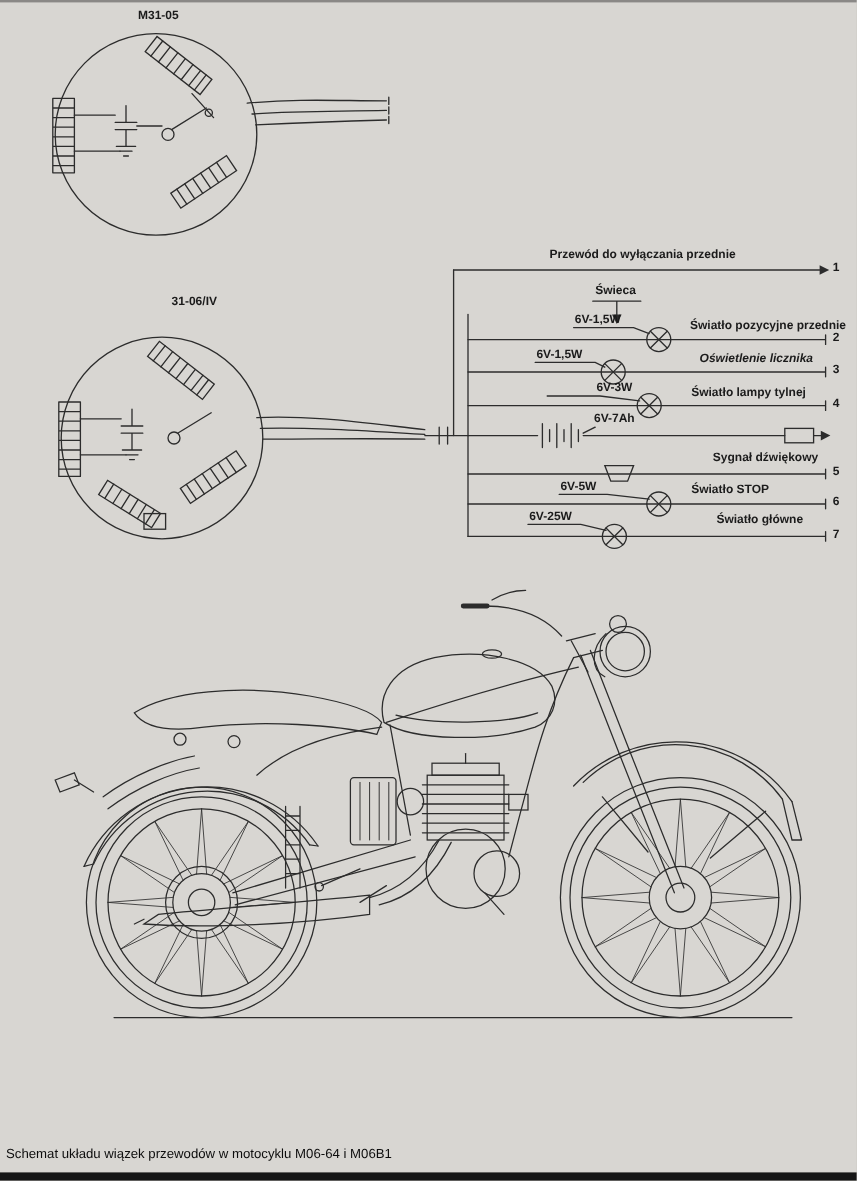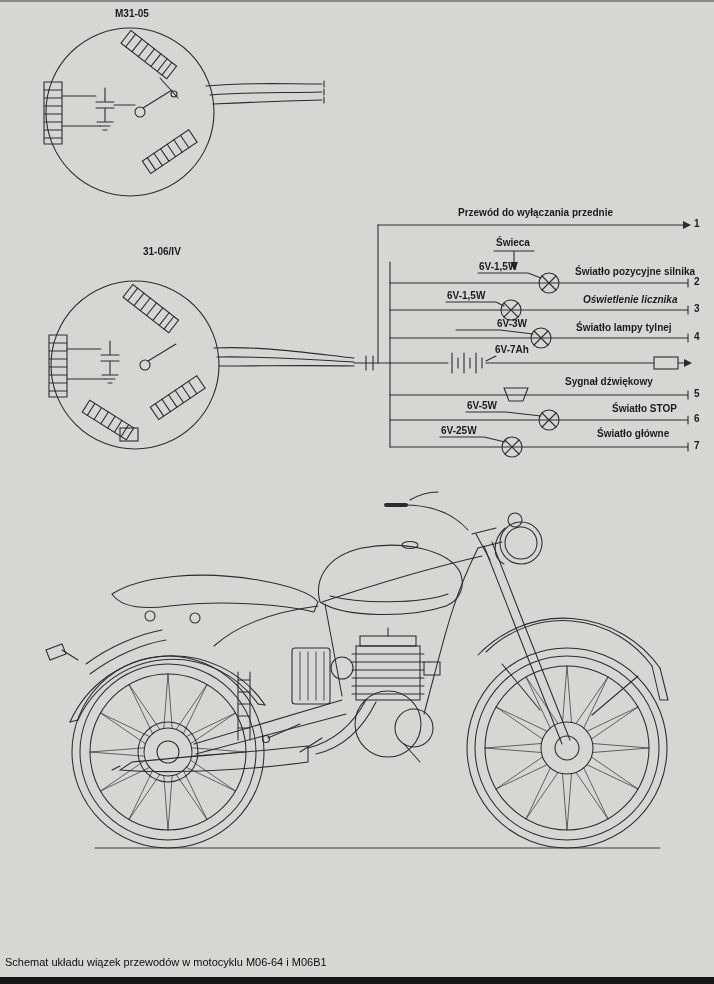--- a/index.html
+++ b/index.html
@@ -278,34 +278,34 @@
     </g>
   </svg>
 
   <div class="lbl" style="left:115px; top:8px;">M31-05</div>
   <div class="lbl" style="left:103px; top:246px;margin-left:40px;">31-06/IV</div>
 
   <div class="lbl" style="left:458px; top:207px;">Przewód do wyłączania przednie</div>
   <div class="lbl" style="left:496px; top:237px;">Świeca</div>
 
   <div class="lbl" style="left:479px; top:261px;">6V-1,5W</div>
-  <div class="lbl" style="left:575px; top:266px;">Światło pozycyjne silnika</div>
+  <div class="lbl" style="left:575px; top:266px;">Światło pozycyjne przednie</div>
 
   <div class="lbl" style="left:447px; top:290px;">6V-1,5W</div>
   <div class="lbl" style="left:583px; top:294px;font-style:italic;">Oświetlenie licznika</div>
 
   <div class="lbl" style="left:457px; top:318px;padding-left:40px;">6V-3W</div>
   <div class="lbl" style="left:576px; top:322px;">Światło lampy tylnej</div>
 
   <div class="lbl" style="left:495px; top:344px;">6V-7Ah</div>
 
-  <div class="lbl" style="left:565px; top:376px;">Sygnał dźwiękowy</div>
+  <div class="lbl" style="left:594px; top:376px;">Sygnał dźwiękowy</div>
 
   <div class="lbl" style="left:467px; top:400px;">6V-5W</div>
-  <div class="lbl" style="left:576px; top:403px;margin-left:36px;">Światło STOP</div>
+  <div class="lbl" style="left:576px; top:403px;">Światło STOP</div>
 
   <div class="lbl" style="left:441px; top:425px;">6V-25W</div>
   <div class="lbl" style="left:597px; top:428px;">Światło główne</div>
 
   <div class="num" style="left:694px; top:218px;">1</div>
   <div class="num" style="left:694px; top:276px;">2</div>
   <div class="num" style="left:694px; top:303px;">3</div>
   <div class="num" style="left:694px; top:331px;">4</div>
   <div class="num" style="left:694px; top:388px;">5</div>
   <div class="num" style="left:694px; top:413px;">6</div>

